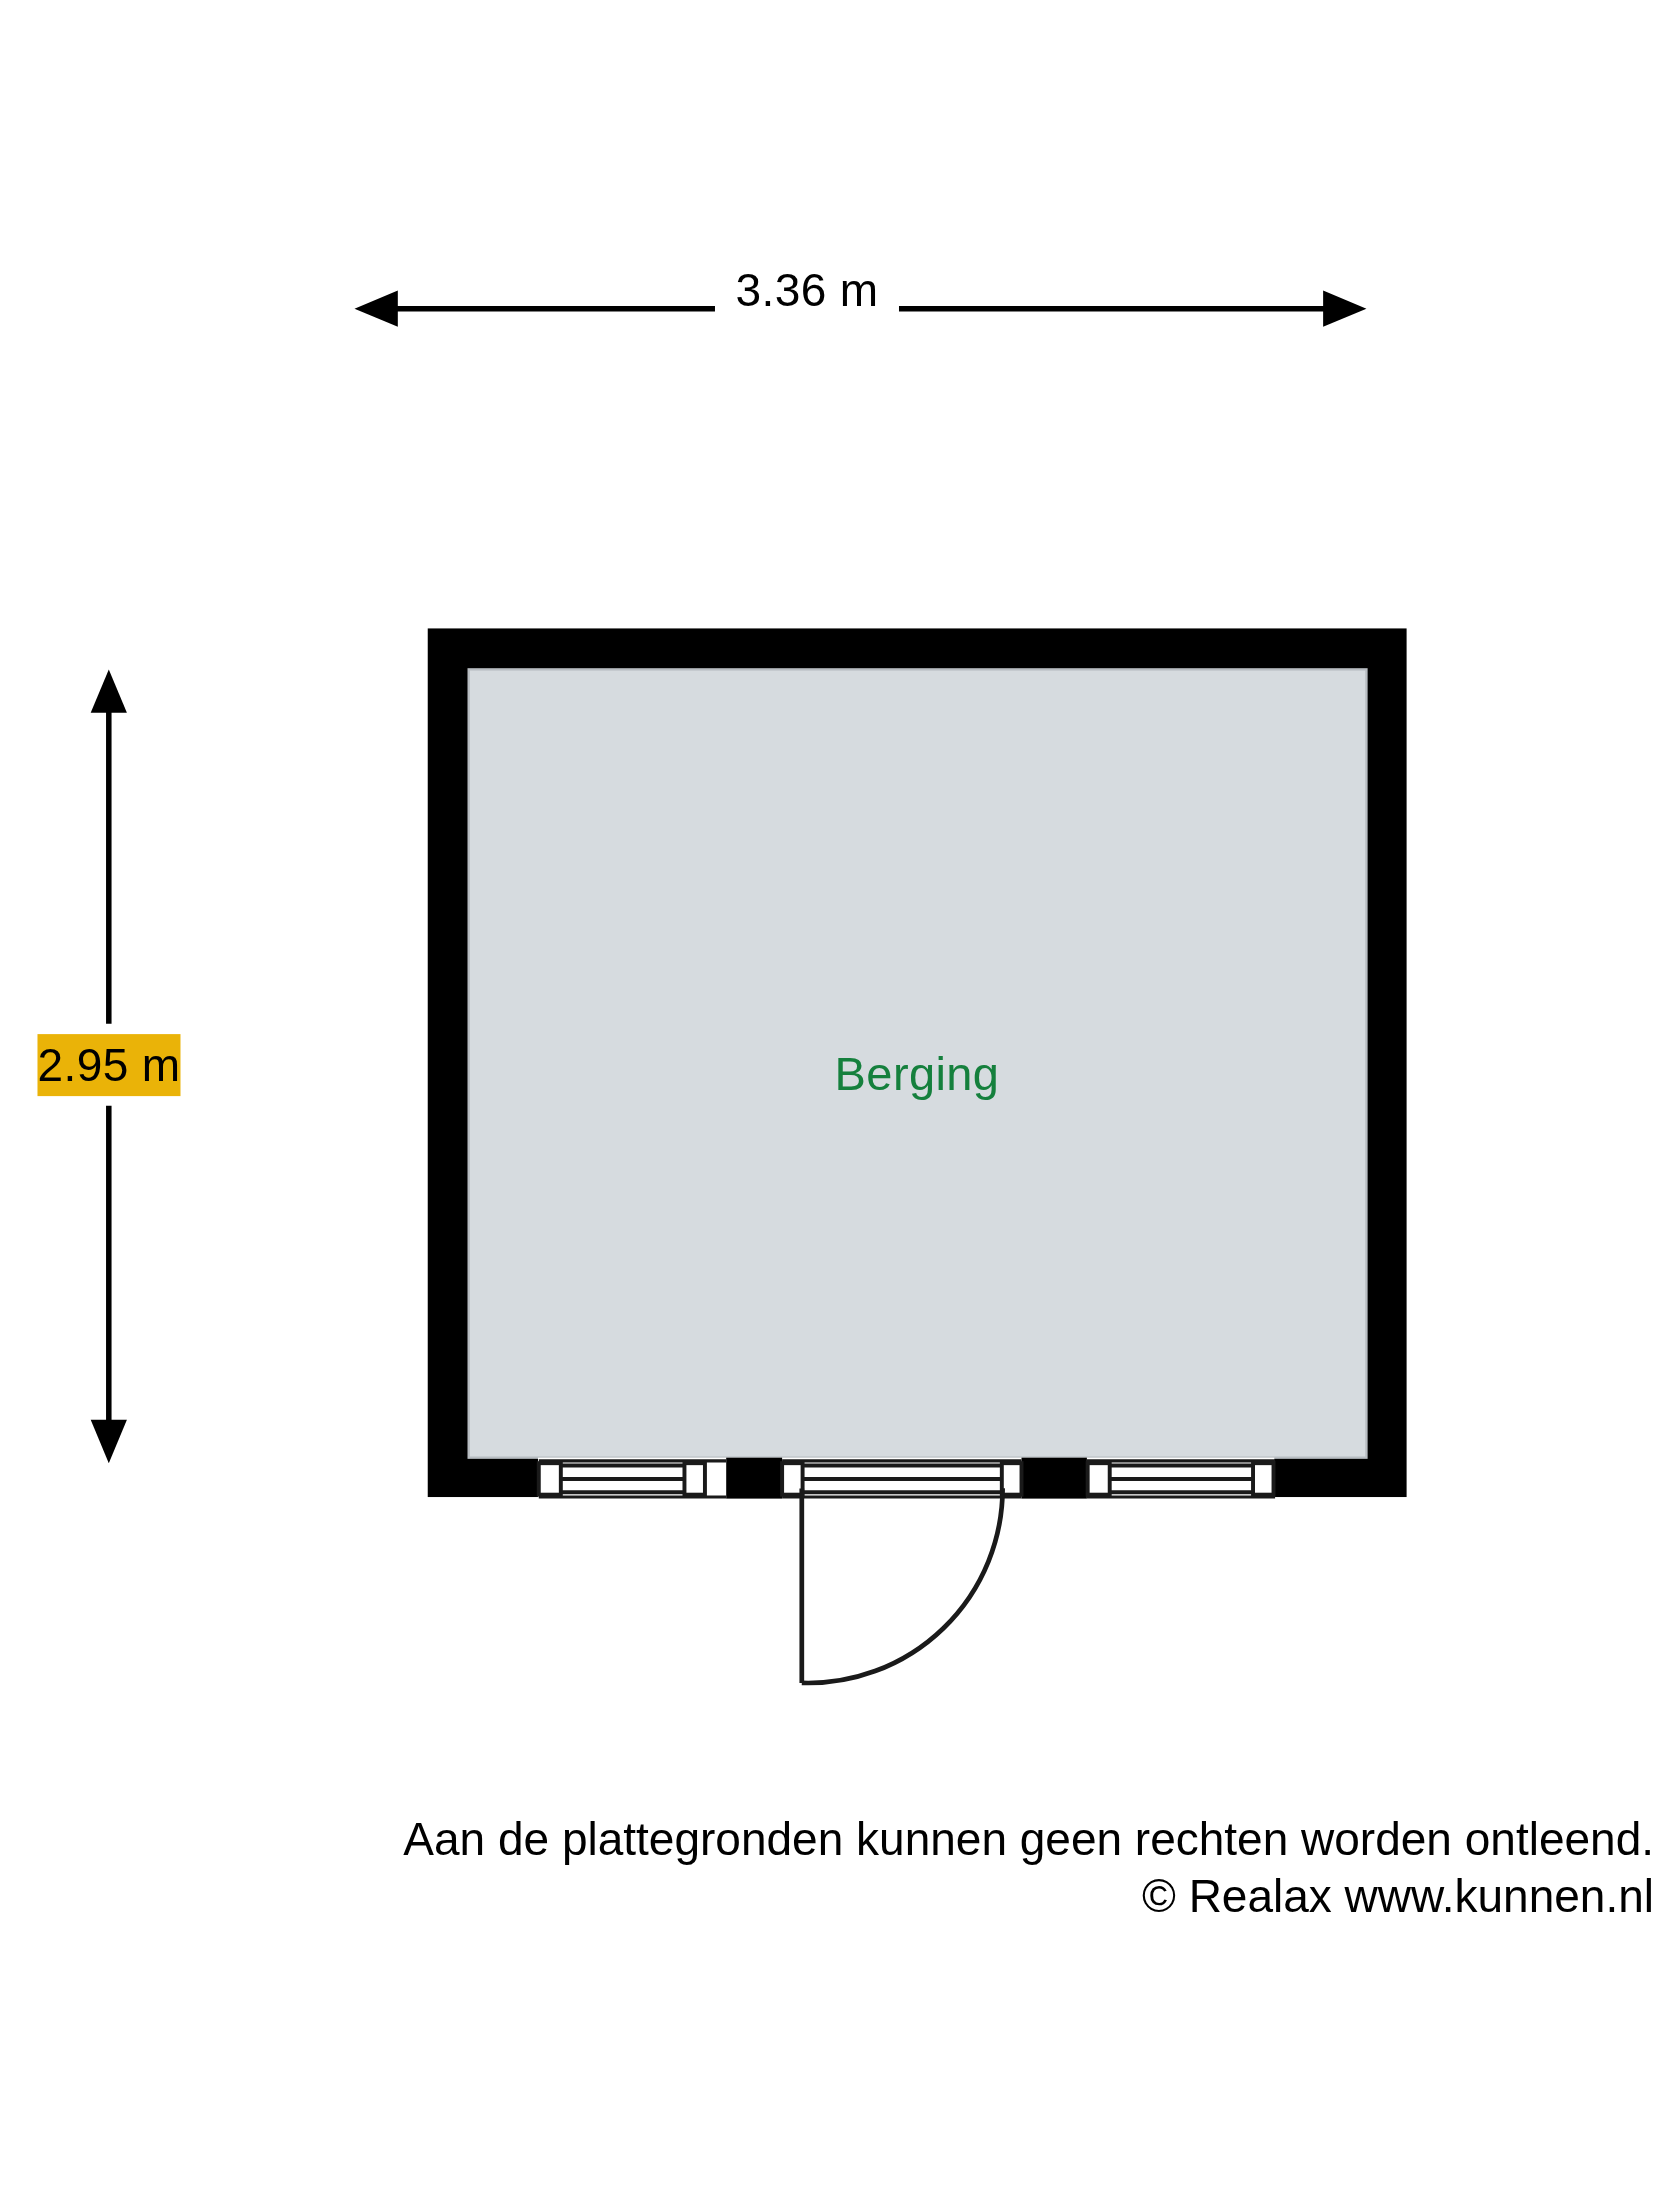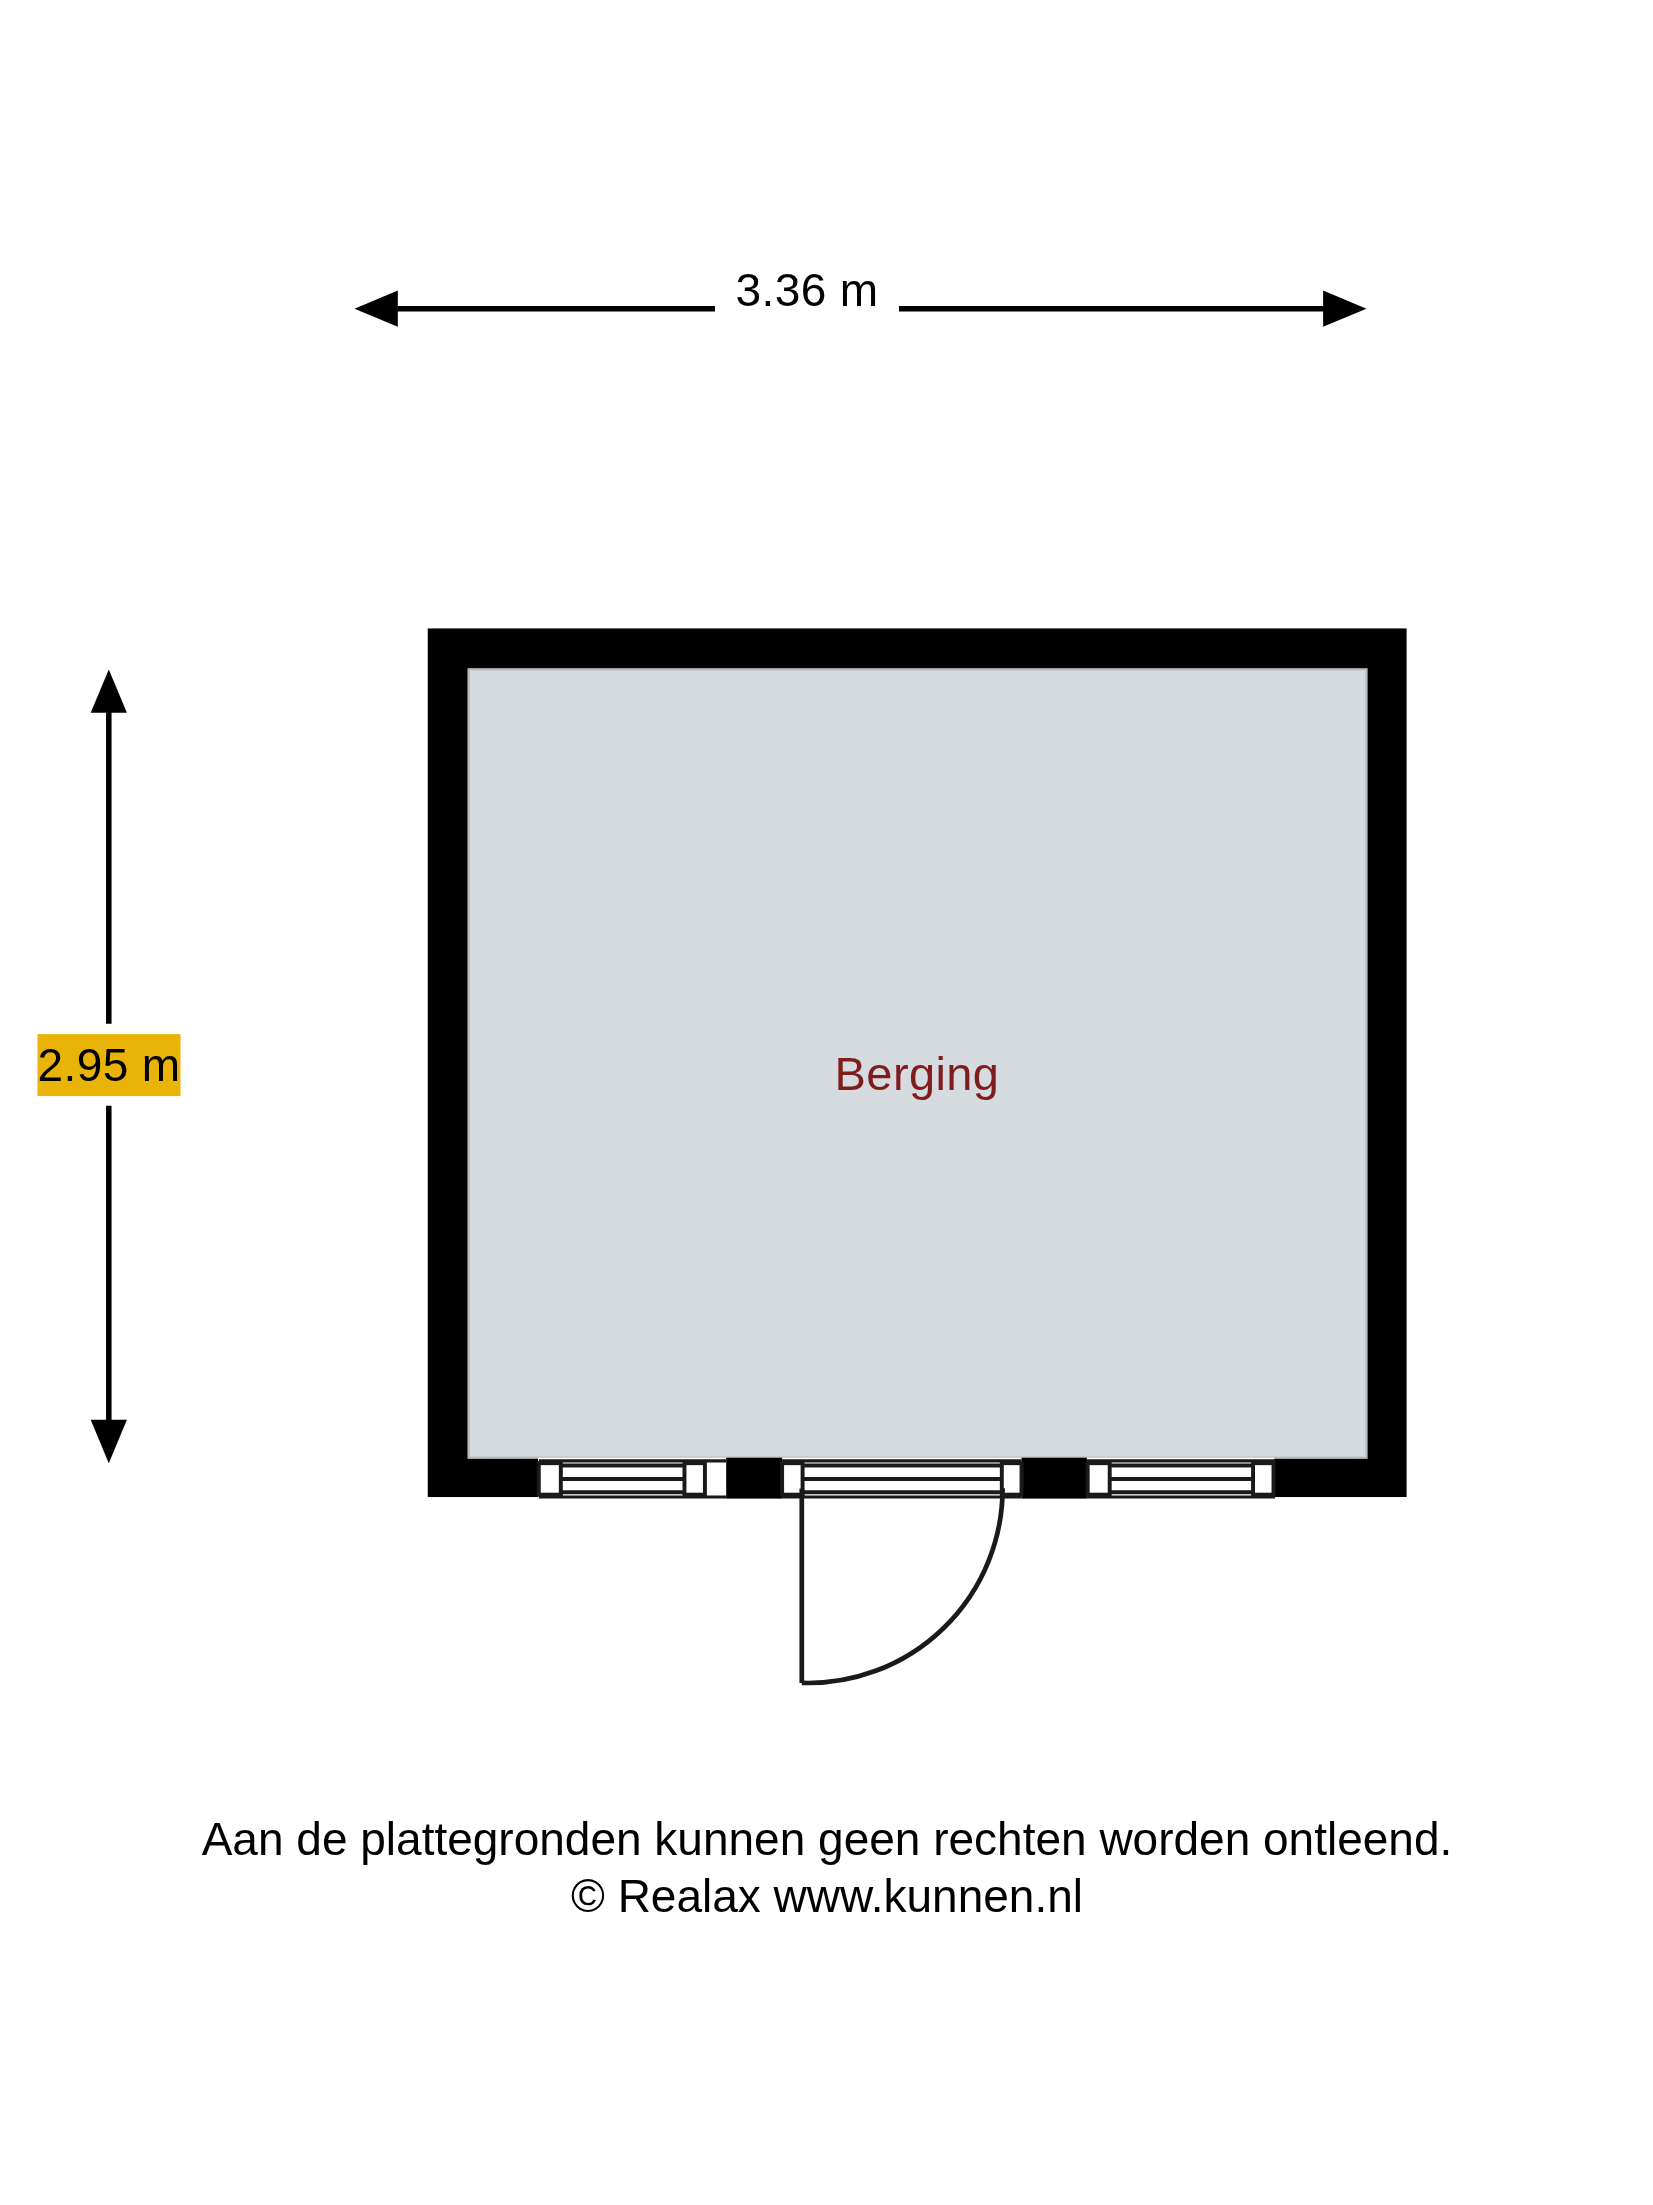--- a/index.html
+++ b/index.html
@@ -52,40 +52,41 @@
 
   
   #room-name-berging {
     position: absolute;
     left: 917px;
     top: 1073px;
     transform: translate(-50%, -50%);
     font-family: "Liberation Sans", sans-serif;
     font-size: 47px;
     font-weight: 400;
-    color: #7f1d1d;
+    color: #15803d;
     white-space: nowrap;
     letter-spacing: 0.4px;
   }
 
   
   #footer-disclaimer {
     position: absolute;
     left: 0;
     top: 1811px;
     width: 1654px;
     text-align: center;
     font-family: "Liberation Sans", sans-serif;
     font-size: 46px;
     line-height: 57px;
     color: #000000;
     white-space: nowrap;
   }
   #footer-disclaimer .footer-line {
     display: block;
+    text-align: right;
   }
 
   .svg-layer {
     position: absolute;
     left: 0;
     top: 0;
   }
 </style>
 </head>
 <body>

